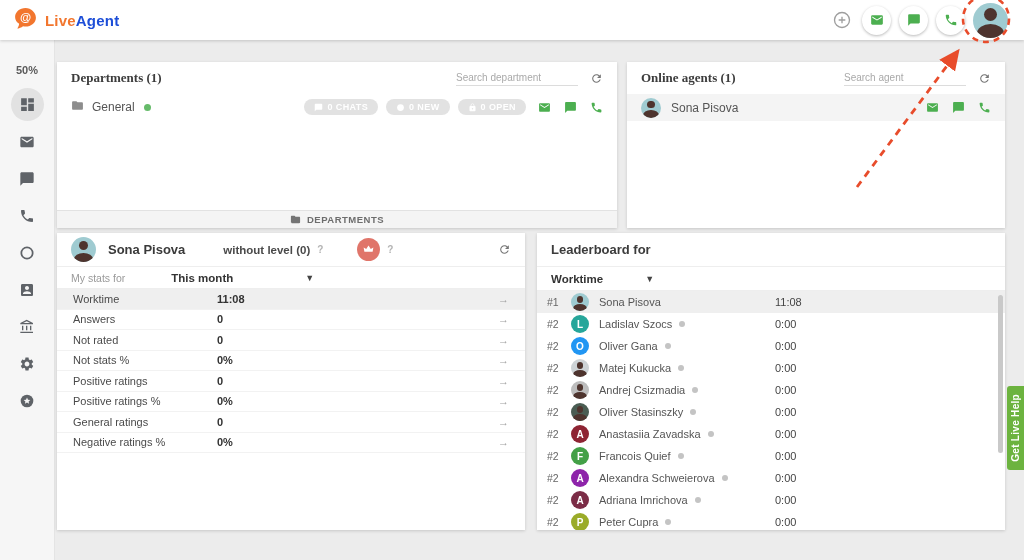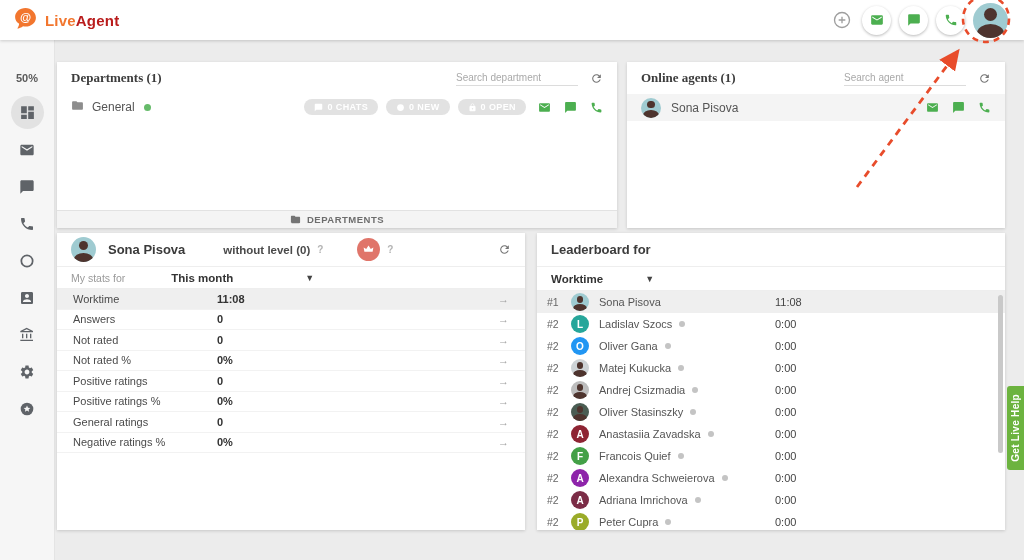--- a/index.html
+++ b/index.html
@@ -5,34 +5,34 @@
   * { margin:0; padding:0; box-sizing:border-box; }
   body { font-family:"Liberation Sans","DejaVu Sans",sans-serif; background:#dcdcdc; }
   .screen { position:relative; width:1024px; height:560px; background:#ececec; overflow:hidden; }
 
   
   .topbar { position:absolute; top:0; left:0; width:1024px; height:40px; background:#fff;
             box-shadow:0 1px 3px rgba(0,0,0,.18); display:flex; align-items:center; z-index:6; }
   .logo { display:flex; align-items:center; gap:7px; padding-left:13px; cursor:pointer; }
   .brand { font-size:15px; font-weight:bold; letter-spacing:.2px; }
   .brand .live { color:#F2762E; }
-  .brand .agent { color:#b91c1c; }
+  .brand .agent { color:#1d4ed8; }
   .topbar-actions { margin-left:auto; display:flex; align-items:center; gap:8px; padding-right:16px; }
   .round-btn { width:29px; height:29px; border-radius:50%; background:#fff;
                box-shadow:0 1px 3px rgba(0,0,0,.28); display:flex; align-items:center; justify-content:center; cursor:pointer; }
   .plus-btn { width:24px; height:24px; box-shadow:none; }
   .avatar { border-radius:50%; overflow:hidden; position:relative; flex:none; display:flex; align-items:center; justify-content:center; }
   .avatar.photo::before { content:''; position:absolute; top:15%; left:31%; width:38%; height:38%; border-radius:50%; background:#4e342e; }
   .avatar.photo::after  { content:''; position:absolute; bottom:-14%; left:11%; width:78%; height:52%; border-radius:50% 50% 0 0; background:#4e342e; }
   .topbar .avatar { width:35px; height:35px; }
 
   
   .sidebar { position:absolute; top:40px; left:0; width:55px; height:520px; background:#f6f6f6;
              border-right:1px solid #e4e4e4; display:flex; flex-direction:column; align-items:center; }
-  .usage { margin-top:32px; font-size:11px; font-weight:bold; color:#5a5a5a; }
+  .usage { margin-top:24px; font-size:11px; font-weight:bold; color:#5a5a5a; }
   .nav { margin-top:12px; display:flex; flex-direction:column; align-items:center; gap:4px; }
   .nav-item { width:33px; height:33px; border-radius:50%; display:flex; align-items:center; justify-content:center; cursor:pointer; }
   .nav-item.active { background:#e2e2e2; }
   .nav-item svg { fill:#5f6368; }
 
   
   .card { position:absolute; background:#fff; box-shadow:0 1px 3px rgba(0,0,0,.16); }
   .card-head { display:flex; align-items:center; padding:0 14px; height:32px; }
   .card-title { font-size:13px; font-weight:bold; color:#3c3c3c;font-family:Liberation Serif, serif; }
   .search-input { margin-left:auto; width:122px; border:0; border-bottom:1px solid #dcdcdc; outline:none;
@@ -329,21 +329,21 @@
           <span class="stat-label">Answers</span>
           <span class="stat-value">0</span>
           <span class="stat-arrow">→</span>
         </div>
       <div class="stats-row">
           <span class="stat-label">Not rated</span>
           <span class="stat-value">0</span>
           <span class="stat-arrow">→</span>
         </div>
       <div class="stats-row">
-          <span class="stat-label">Not rated %</span>
+          <span class="stat-label">Not stats %</span>
           <span class="stat-value">0%</span>
           <span class="stat-arrow">→</span>
         </div>
       <div class="stats-row">
           <span class="stat-label">Positive ratings</span>
           <span class="stat-value">0</span>
           <span class="stat-arrow">→</span>
         </div>
       <div class="stats-row">
           <span class="stat-label">Positive ratings %</span>

